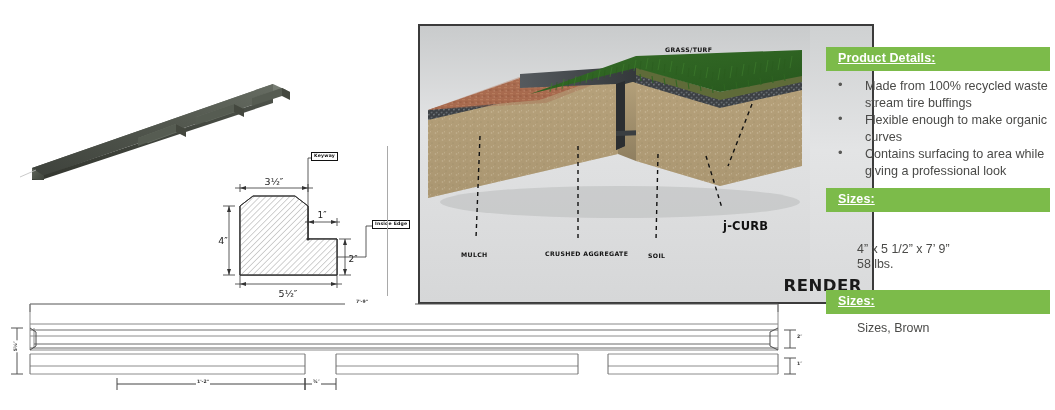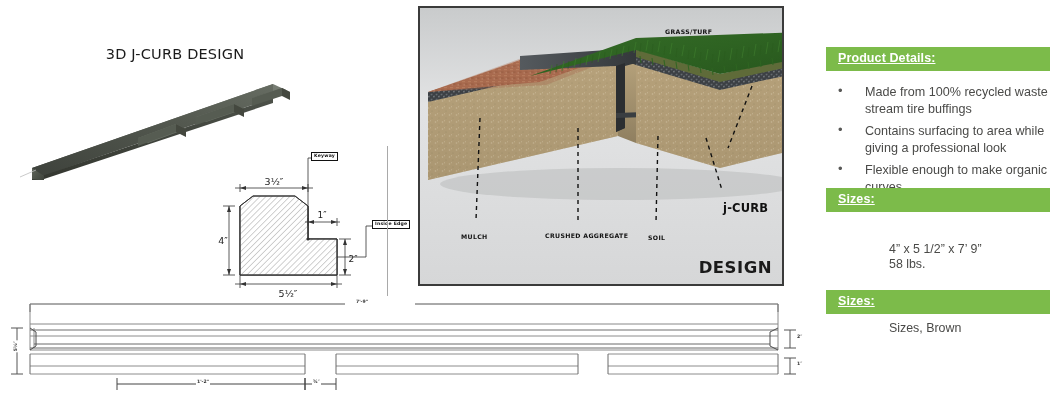--- a/index.html
+++ b/index.html
@@ -60,21 +60,21 @@
     background: #fff;
     border: 1px solid #111;
     padding: 1px 2px;
     line-height: 1;
     white-space: nowrap;
     letter-spacing: .2px;
   }
 
   
   #render-panel {
-    left: 418px; top: 6px; width: 366px; height: 280px;
+    left: 418px; top: 24px; width: 456px; height: 280px;
     border: 2px solid #3b3b3b;
     box-sizing: border-box;
     background: linear-gradient(180deg,#cfd1d2 0%, #e3e4e5 45%, #d9dadb 100%);
     overflow: hidden;
     padding-left: 46px;
   }
   .render-note {
     position: absolute;
     font-family: "DejaVu Sans", sans-serif;
     font-weight: bold;
@@ -151,47 +151,44 @@
     list-style: none;
   }
   #details-list li {
     position: relative;
     padding-left: 39px;
     font-size: 12.6px;
     line-height: 16.5px;
     color: #4a4a48;
     margin-bottom: 1px;
     font-family: "Liberation Sans", sans-serif;
-    margin-top: 6px;
   }
   #details-list li::before {
     content: "\2022";
     position: absolute;
     left: 12px; top: -1px;
     font-size: 13px;
     color: #585856;
   }
 
   .plain-text {
     position: absolute;
     left: 31px;
     font-size: 12.4px;
     line-height: 15.5px;
     color: #4a4a48;
     white-space: nowrap;
     font-family: "Liberation Sans", sans-serif;
-    margin-left: 32px;
   }
 </style>
 </head>
 <body>
 
 <div class="abs" id="jcurb-panel">
 
-  <div id="jcurb-title" class="nosel">3D J-CURB DESIGN</div>
 
   <svg id="jcurb-3d" viewBox="0 0 270 120">
     <defs>
       <linearGradient id="gTop" x1="0" y1="1" x2="1" y2="0">
         <stop offset="0%" stop-color="#4b4f48"></stop>
         <stop offset="55%" stop-color="#646a61"></stop>
         <stop offset="100%" stop-color="#787e74"></stop>
       </linearGradient>
       <linearGradient id="gFace" x1="0" y1="1" x2="1" y2="0">
         <stop offset="0%" stop-color="#3d413b"></stop>
@@ -425,21 +422,21 @@
     </g>
   </svg>
 
   <div class="render-note" style="left:245px; top:20px;">GRASS/TURF</div>
   <div class="render-note" style="left:41px; top:225px;">MULCH</div>
   <div class="render-note" style="left:125px; top:224px;">CRUSHED AGGREGATE</div>
   <div class="render-note" style="left:228px; top:226px;">SOIL</div>
 
   <div id="label-jcurb">j-CURB</div>
 
-  <div id="render-watermark" class="nosel">DESIGN</div>
+  <div id="render-watermark" class="nosel">RENDER</div>
 </div>
 
 <div class="abs" id="plan-panel">
   <svg width="815" height="122" viewBox="0 0 815 122">
     <g stroke="#8a8a8a" stroke-width="1" fill="none">
 
       <line x1="30" y1="16" x2="345" y2="16" stroke="#555"></line>
       <line x1="415" y1="16" x2="778" y2="16" stroke="#555"></line>
       <line x1="30" y1="16" x2="30" y2="24" stroke="#555"></line>
       <line x1="778" y1="16" x2="778" y2="24" stroke="#555"></line>
@@ -517,22 +514,22 @@
 </div>
 
 <div class="abs" id="info-col">
 
   <div class="green-bar" style="top:47px;">
     <span>Product Details:</span>
   </div>
 
   <ul id="details-list">
     <li>Made from 100% recycled waste stream tire buffings</li>
+    <li>Flexible enough to make organic curves</li>
     <li>Contains surfacing to area while  giving a professional look</li>
-    <li>Flexible enough to make organic curves</li>
   </ul>
 
   <div class="green-bar" style="top:188px;text-decoration:underline;">
     <span>Sizes: </span>
   </div>
 
   <div class="plain-text" style="top:242px;">4” x 5 1/2” x 7’ 9”</div>
   <div class="plain-text" style="top:257px;">58 lbs.</div>
 
   <div class="green-bar" style="top:290px;">

